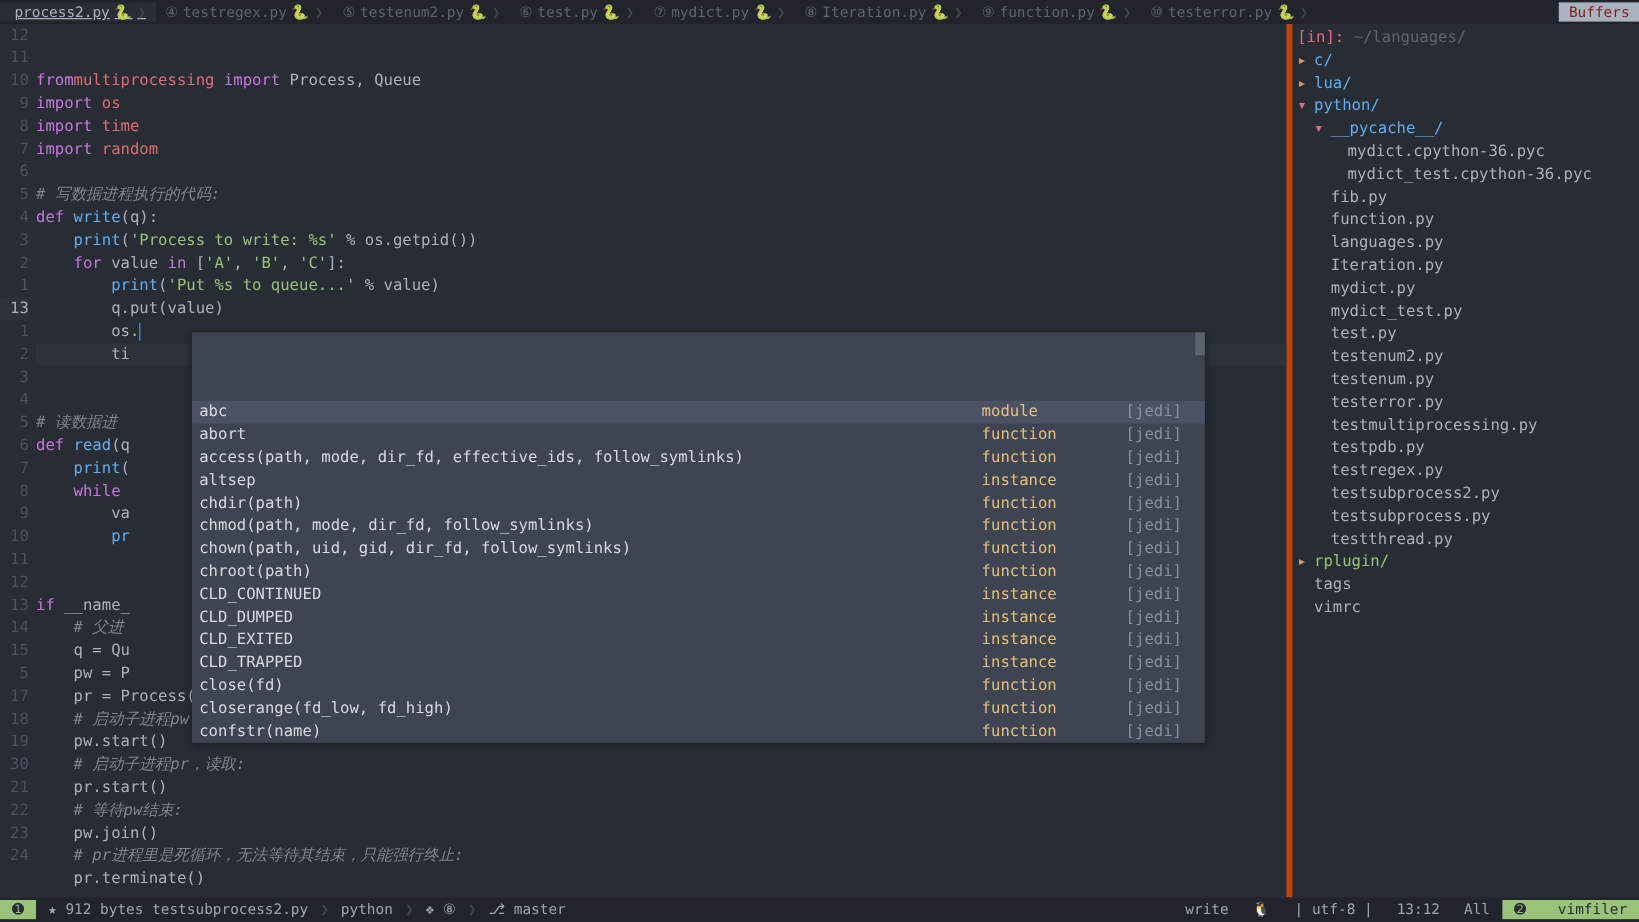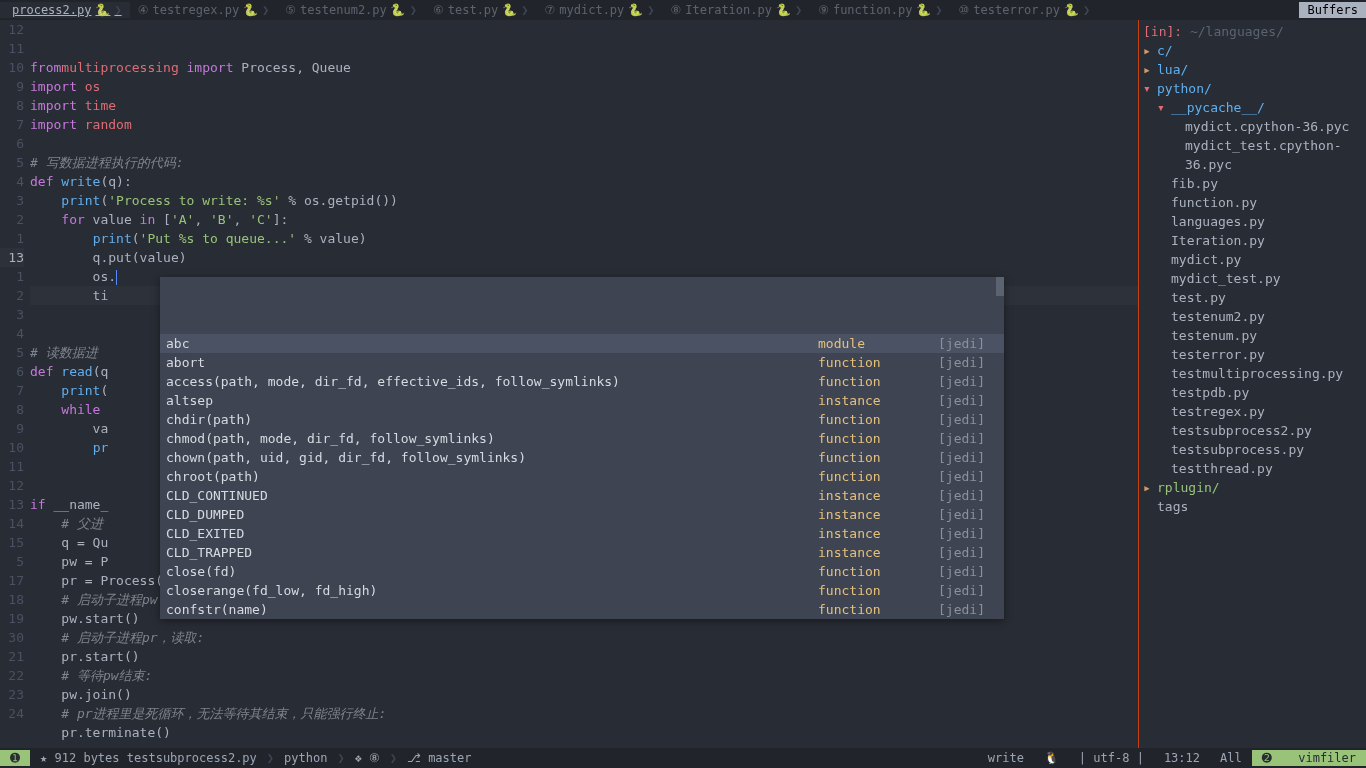--- a/index.html
+++ b/index.html
@@ -57,23 +57,23 @@
   line-height: 19px;
   box-shadow: 0 2px 8px rgba(0,0,0,0.4);
 }
 .popup .prow { display: flex; padding: 0 6px; height: 19px; }
 .popup .prow.sel { background: #4b5263; }
 .popup .pname { flex: 1; color: #d7dae0; }
 .popup .pkind { width: 120px; color: #e5c07b; }
 .popup .psrc { width: 60px; color: #8a919d; }
 .popup-scroll { position:absolute; right:0; top:0; width:8px; height:19px; background:#5c6370; }
 .sidebar {
-  width: 228px;
+  width: 294px;
   background: #282c34;
-  border-left: 1px solid #c2410c;
+  border-left: 5px solid #c2410c;
   padding: 2px 4px;
   font-size: 13px;
   line-height: 19px;
   overflow: hidden;
 }
 .sb-crumb { color: #5c6370; }
 .sb-crumb .lbl { color: #e06c75; }
 .sb-dir { color: #61afef; }
 .sb-tri { color: #d19a66; display:inline-block; width:14px; }
 .sb-tri.open { color: #e06c75; }
@@ -96,21 +96,21 @@
 
 <div class="tabbar" id="tabbar">
     <div class="tab active"><span class="num"></span> process2.py <span class="pybadge">🐍</span> <span class="arrow">❯</span></div>
     <div class="tab"><span class="num">④</span> testregex.py <span class="pybadge">🐍</span> <span class="arrow">❯</span></div>
     <div class="tab"><span class="num">⑤</span> testenum2.py <span class="pybadge">🐍</span> <span class="arrow">❯</span></div>
     <div class="tab"><span class="num">⑥</span> test.py <span class="pybadge">🐍</span> <span class="arrow">❯</span></div>
     <div class="tab"><span class="num">⑦</span> mydict.py <span class="pybadge">🐍</span> <span class="arrow">❯</span></div>
     <div class="tab"><span class="num">⑧</span> Iteration.py <span class="pybadge">🐍</span> <span class="arrow">❯</span></div>
     <div class="tab"><span class="num">⑨</span> function.py <span class="pybadge">🐍</span> <span class="arrow">❯</span></div>
     <div class="tab"><span class="num">⑩</span> testerror.py <span class="pybadge">🐍</span> <span class="arrow">❯</span></div>
-    <div class="tab" style="background: rgb(171, 178, 191); color: #000000; margin-left: auto;">Buffers</div>
+    <div class="tab" style="background: rgb(171, 178, 191); color: #7f1d1d; margin-left: auto;">Buffers</div>
   </div>
 
 <div class="main">
   <div class="editor">
     <div class="code-area">
       <div class="gutter" id="gutter">
           <div>12</div>
           <div>11</div>
           <div>10</div>
           <div>9</div>
@@ -174,20 +174,21 @@
       <div style="padding-left: 28px;">testenum.py</div>
       <div style="padding-left: 28px;">testerror.py</div>
       <div style="padding-left: 28px;">testmultiprocessing.py</div>
       <div style="padding-left: 28px;">testpdb.py</div>
       <div style="padding-left: 28px;">testregex.py</div>
       <div style="padding-left: 28px;">testsubprocess2.py</div>
       <div style="padding-left: 28px;">testsubprocess.py</div>
       <div style="padding-left: 28px;">testthread.py</div>
       <div style="padding-left: 0px;"><span class="sb-tri">▸</span><span class="sb-sp">rplugin/</span></div>
       <div style="padding-left: 14px;">tags</div>
+      <div style="padding-left: 14px;">vimrc</div>
     </div>
 </div>
 
 <div class="statusbar">
   <span class="sl-seg mode">
       <span>➊</span>
     </span>
   <span class="sl-seg">★  912 bytes testsubprocess2.py</span>
   <span class="sl-arrow">❯</span>
   <span class="sl-seg">python</span>

